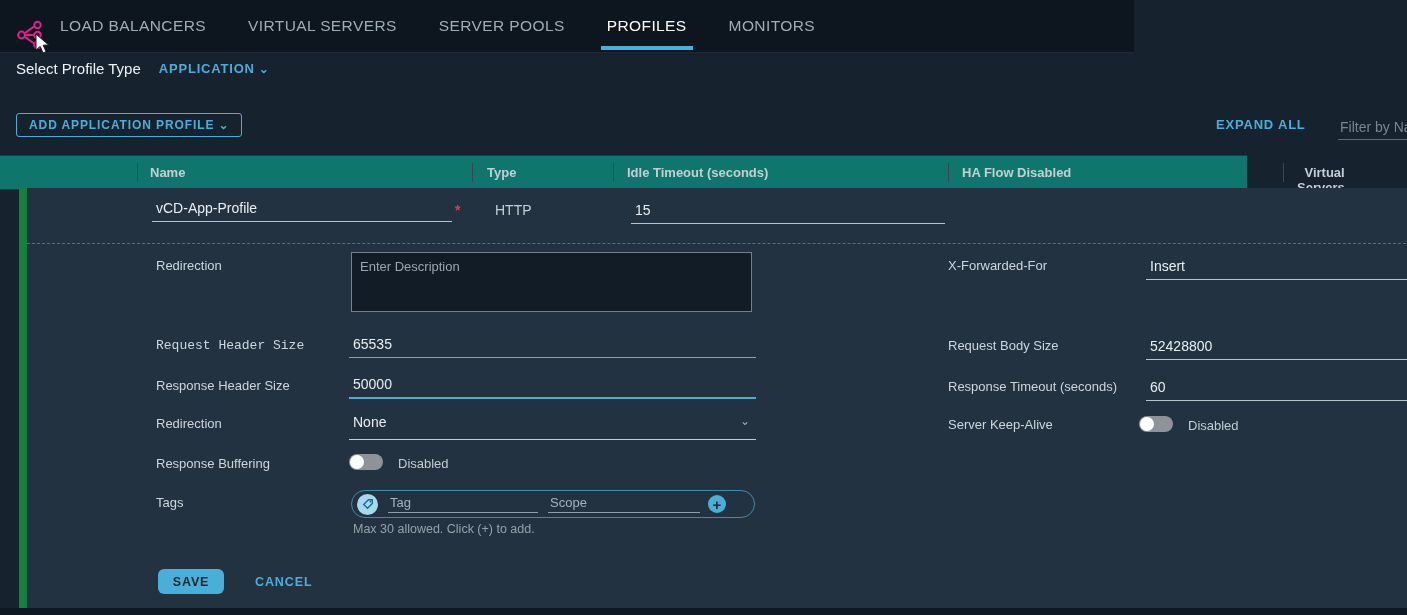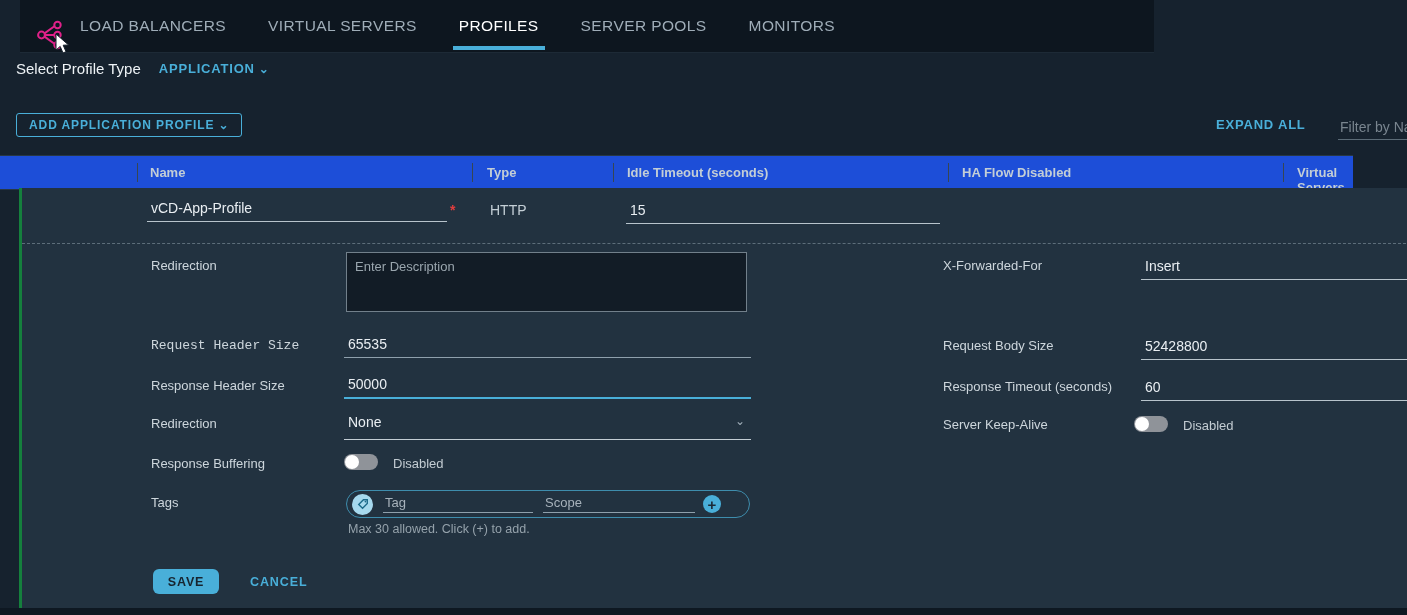--- a/index.html
+++ b/index.html
@@ -2,46 +2,46 @@
 <html><head>
 <meta charset="utf-8">
 <style>
   html,body{margin:0;padding:0;background:#0b141d;}
   #app{
     position:relative;width:1407px;height:615px;overflow:hidden;
     background:#16222e;font-family:"Liberation Sans", sans-serif;
     -webkit-font-smoothing:antialiased;color:#e9eef2;
   }
   
-  .topbar{position:absolute;left:0;top:0;width:1134px;height:52px;background:#0d161f;border-bottom:1px solid #1d2a36;margin-left:20px;}
+  .topbar{position:absolute;left:0;top:0;width:1134px;height:52px;background:#0d161f;border-bottom:1px solid #1d2a36;}
   .lb-icon{position:absolute;left:16px;top:20px;width:28px;height:30px;}
   .cursor-icon{position:absolute;left:35px;top:33px;width:17px;height:22px;z-index:5;}
   .tabs{position:absolute;left:60px;top:0;height:52px;display:flex;align-items:center;gap:42px;}
   .tab{position:relative;height:52px;display:flex;align-items:center;font-size:15.5px;letter-spacing:.4px;color:#9fadb8;cursor:pointer;}
   .tab.active{color:#ffffff;}
   .tab.active::after{content:"";position:absolute;left:-6px;right:-6px;bottom:2px;height:4px;background:#49afd9;}
   
   .subheader{position:absolute;left:16px;top:60px;display:flex;align-items:center;gap:18px;}
   .subheader .sel-label{font-size:15px;color:#eef3f6;}
   .subheader .sel-value{font-size:13px;font-weight:bold;letter-spacing:.8px;color:#49afd9;cursor:pointer;}
   .chev{font-size:12px;color:#49afd9;margin-left:4px;}
   
   .add-btn{position:absolute;left:16px;top:113px;height:24px;padding:0 12px;display:flex;align-items:center;
     border:1px solid #49afd9;border-radius:3px;background:transparent;color:#49afd9;
     font-size:12px;font-weight:bold;letter-spacing:.9px;cursor:pointer;font-family:"Liberation Sans",sans-serif;}
   .expand-all{position:absolute;left:1216px;top:117px;font-size:13px;font-weight:bold;letter-spacing:.8px;color:#49afd9;cursor:pointer;}
   .filter-input{position:absolute;left:1338px;top:115px;width:69px;height:22px;background:transparent;border:none;
     border-bottom:1px solid #5b6b77;color:#8b98a2;font-size:14px;outline:none;font-family:"Liberation Sans",sans-serif;}
   .filter-input::placeholder{color:#79858f;}
   
-  .thead{position:absolute;left:0;top:155px;width:1353px;height:33px;background:#1d4ed8;border-top:1px solid #283844;border-bottom:1px solid #283844;}
+  .thead{position:absolute;left:0;top:155px;width:1247px;height:33px;background:#0f766e;border-top:1px solid #283844;border-bottom:1px solid #283844;text-align:right;}
   .th{position:absolute;top:9px;font-size:13px;font-weight:bold;color:#c3ced6;}
   .th-sep{position:absolute;top:7px;width:1px;height:19px;background:#364653;}
   
-  .row-expanded{position:absolute;left:19px;top:188px;width:1388px;height:420px;background:#223240;border-left:3px solid #15803d;box-sizing:border-box;}
+  .row-expanded{position:absolute;left:19px;top:188px;width:1388px;height:420px;background:#223240;border-left:8px solid #15803d;box-sizing:border-box;}
   .bottom-strip{position:absolute;left:0;top:608px;width:1407px;height:7px;background:#0e1822;}
   .fld-label{position:absolute;font-size:13px;color:#cdd6dc;}
   .u-input{position:absolute;background:transparent;border:none;border-bottom:1px solid #b8c4cc;color:#e9eef2;
     font-size:14px;outline:none;padding:0 0 5px 4px;font-family:"Liberation Sans",sans-serif;}
   .u-input::placeholder{color:#94a1ab;}
   .u-input.focused{border-bottom:2px solid #49afd9;}
   .static-val{position:absolute;font-size:14px;color:#c4cfd6;}
   .req-star{position:absolute;color:#e23e3e;font-size:14px;font-weight:bold;}
   .dashed-sep{position:absolute;left:0;top:55px;width:1384px;border-top:1px dashed #5d6e7a;}
   .desc-box{position:absolute;left:324px;top:64px;width:401px;height:60px;background:#121c26;border:1px solid #72808b;
@@ -84,22 +84,22 @@
         <line x1="9" y1="15" x2="18.2" y2="15"></line>
         <line x1="8.5" y1="16.6" x2="18.4" y2="23.7"></line>
       </g>
     </svg>
     <svg class="cursor-icon" viewBox="0 0 17 22">
       <path d="M1 1 L1 17 L5.2 13.4 L8 20 L11 18.7 L8.2 12.2 L13.6 12 Z" fill="#ffffff" stroke="#14202b" stroke-width="1"></path>
     </svg>
     <div class="tabs">
       <div class="tab">LOAD BALANCERS</div>
       <div class="tab">VIRTUAL SERVERS</div>
+      <div class="tab">SERVER POOLS</div>
       <div class="tab active">PROFILES</div>
-      <div class="tab">SERVER POOLS</div>
       <div class="tab">MONITORS</div>
     </div>
   </div>
 
   <div class="subheader">
     <span class="sel-label">Select Profile Type</span>
     <span class="sel-value">
       <span>APPLICATION</span><span class="chev">⌄</span>
     </span>
   </div>

